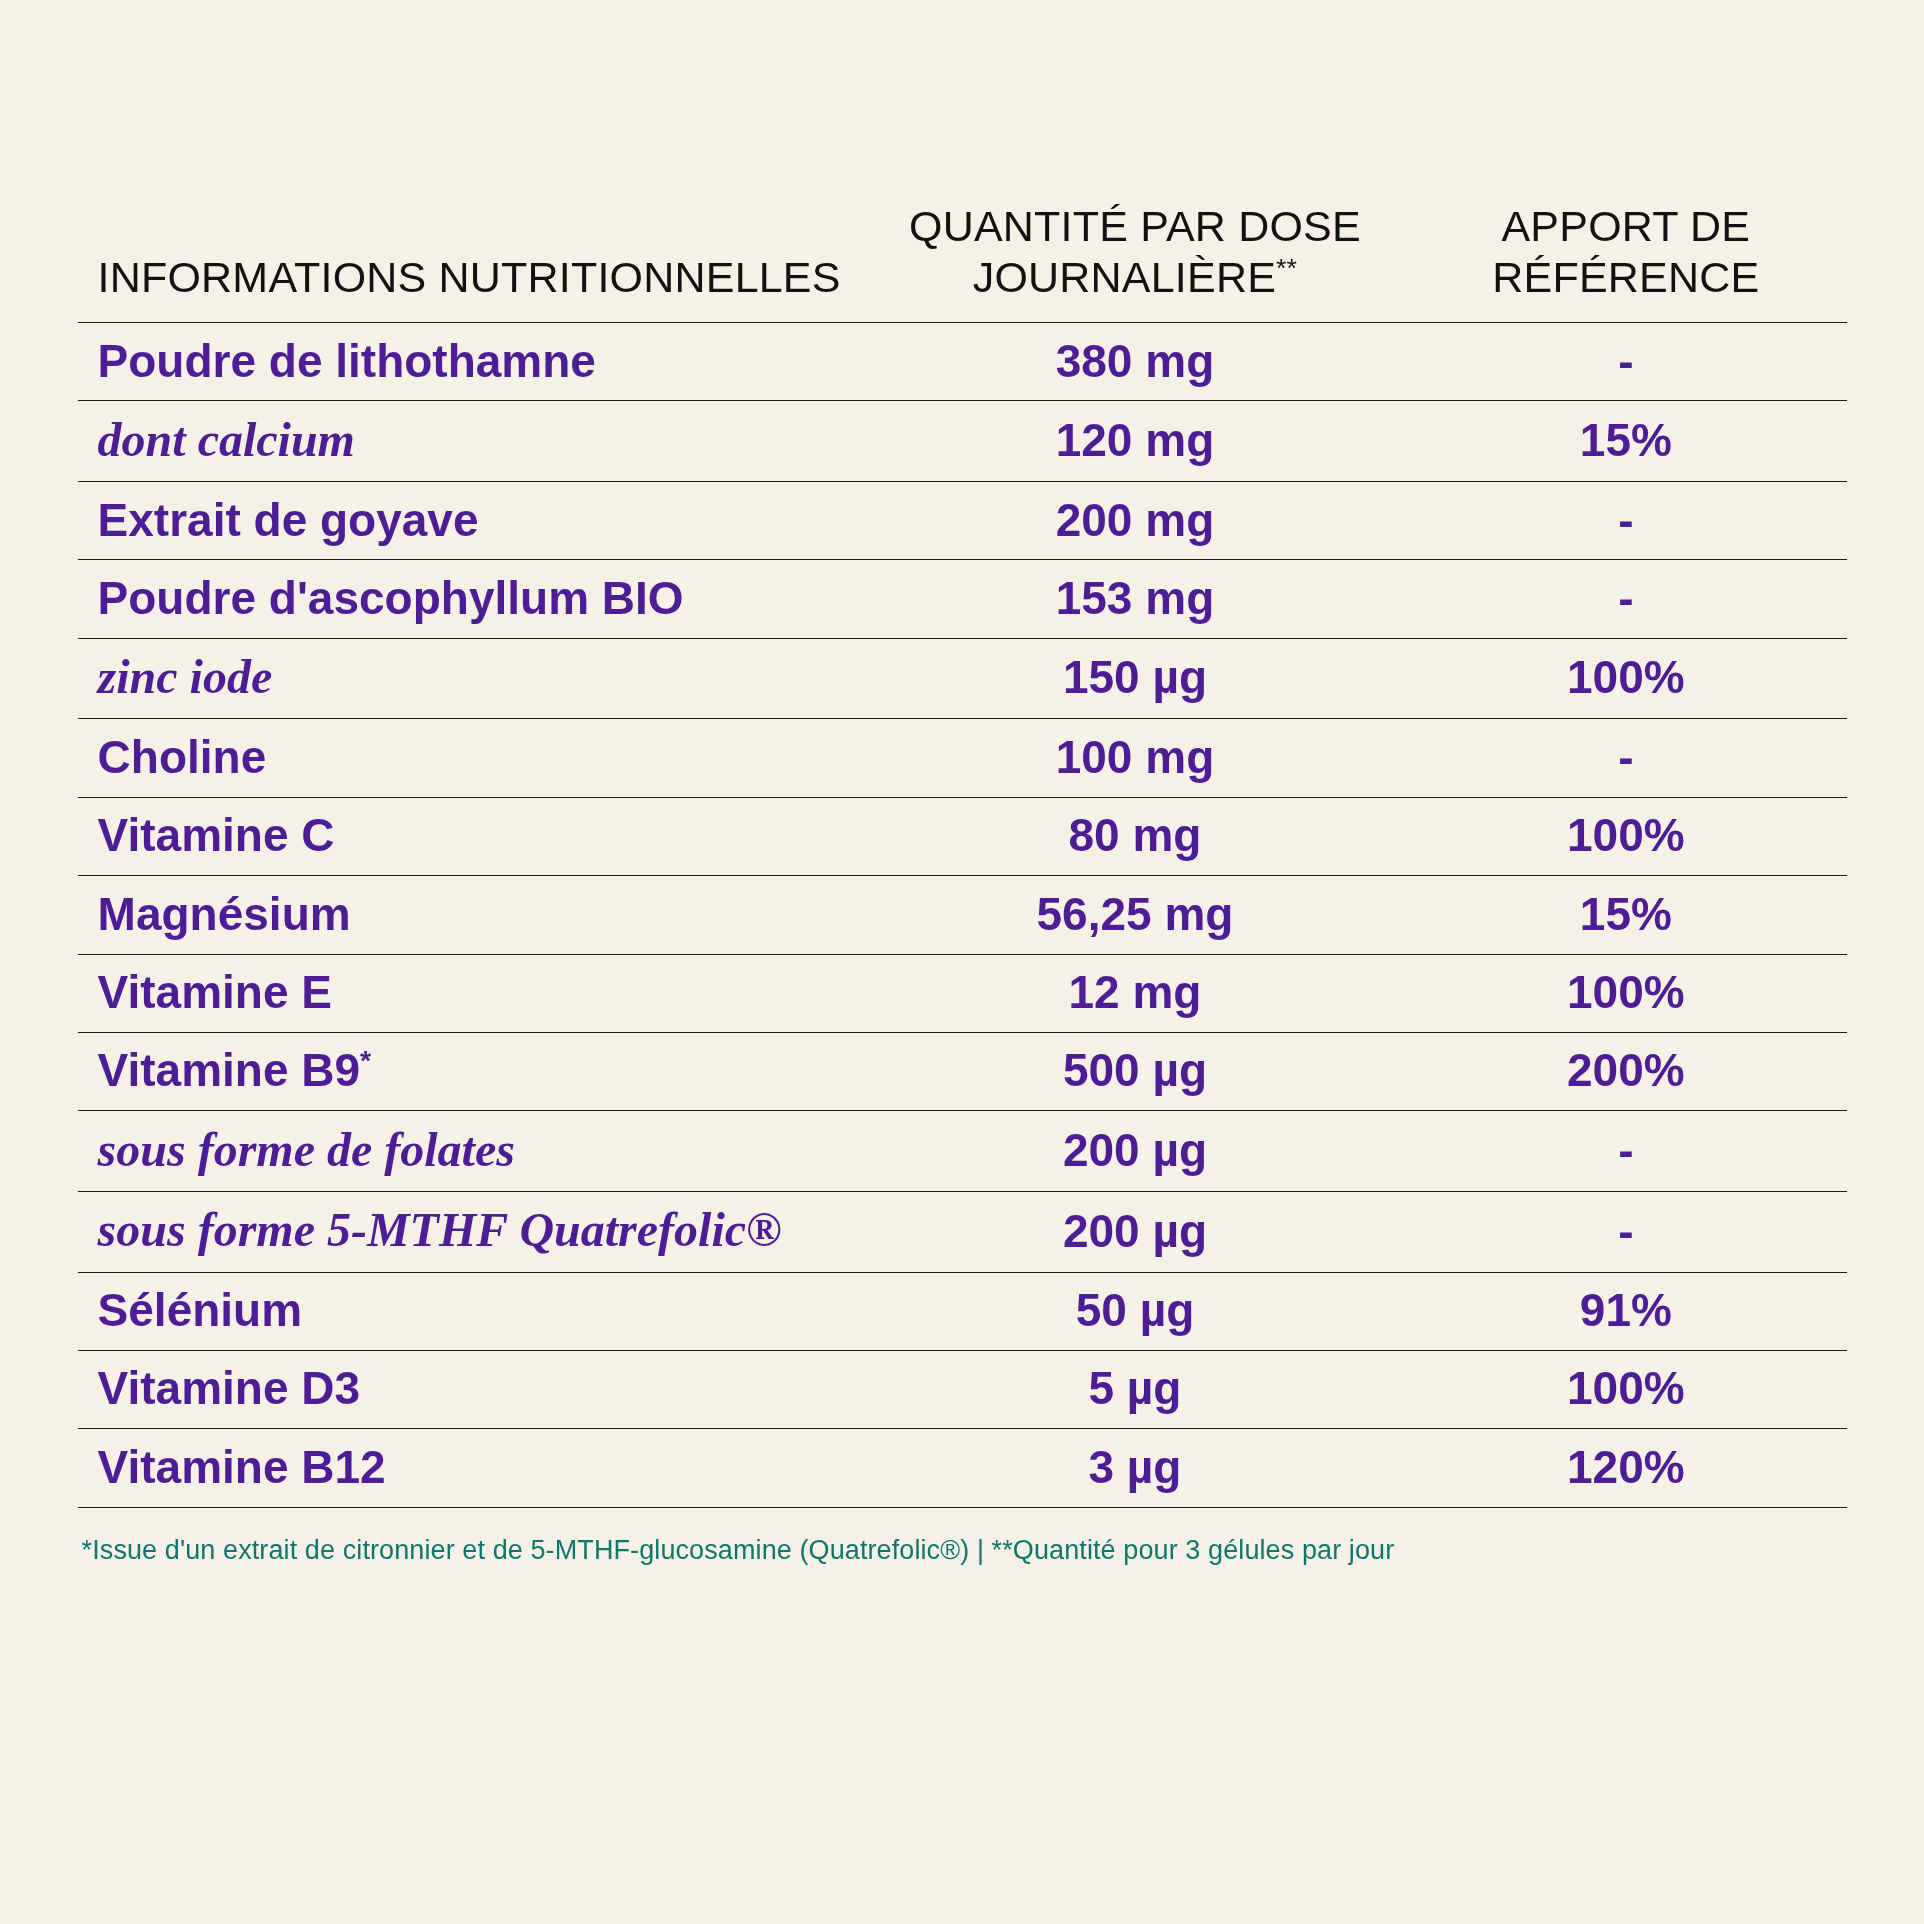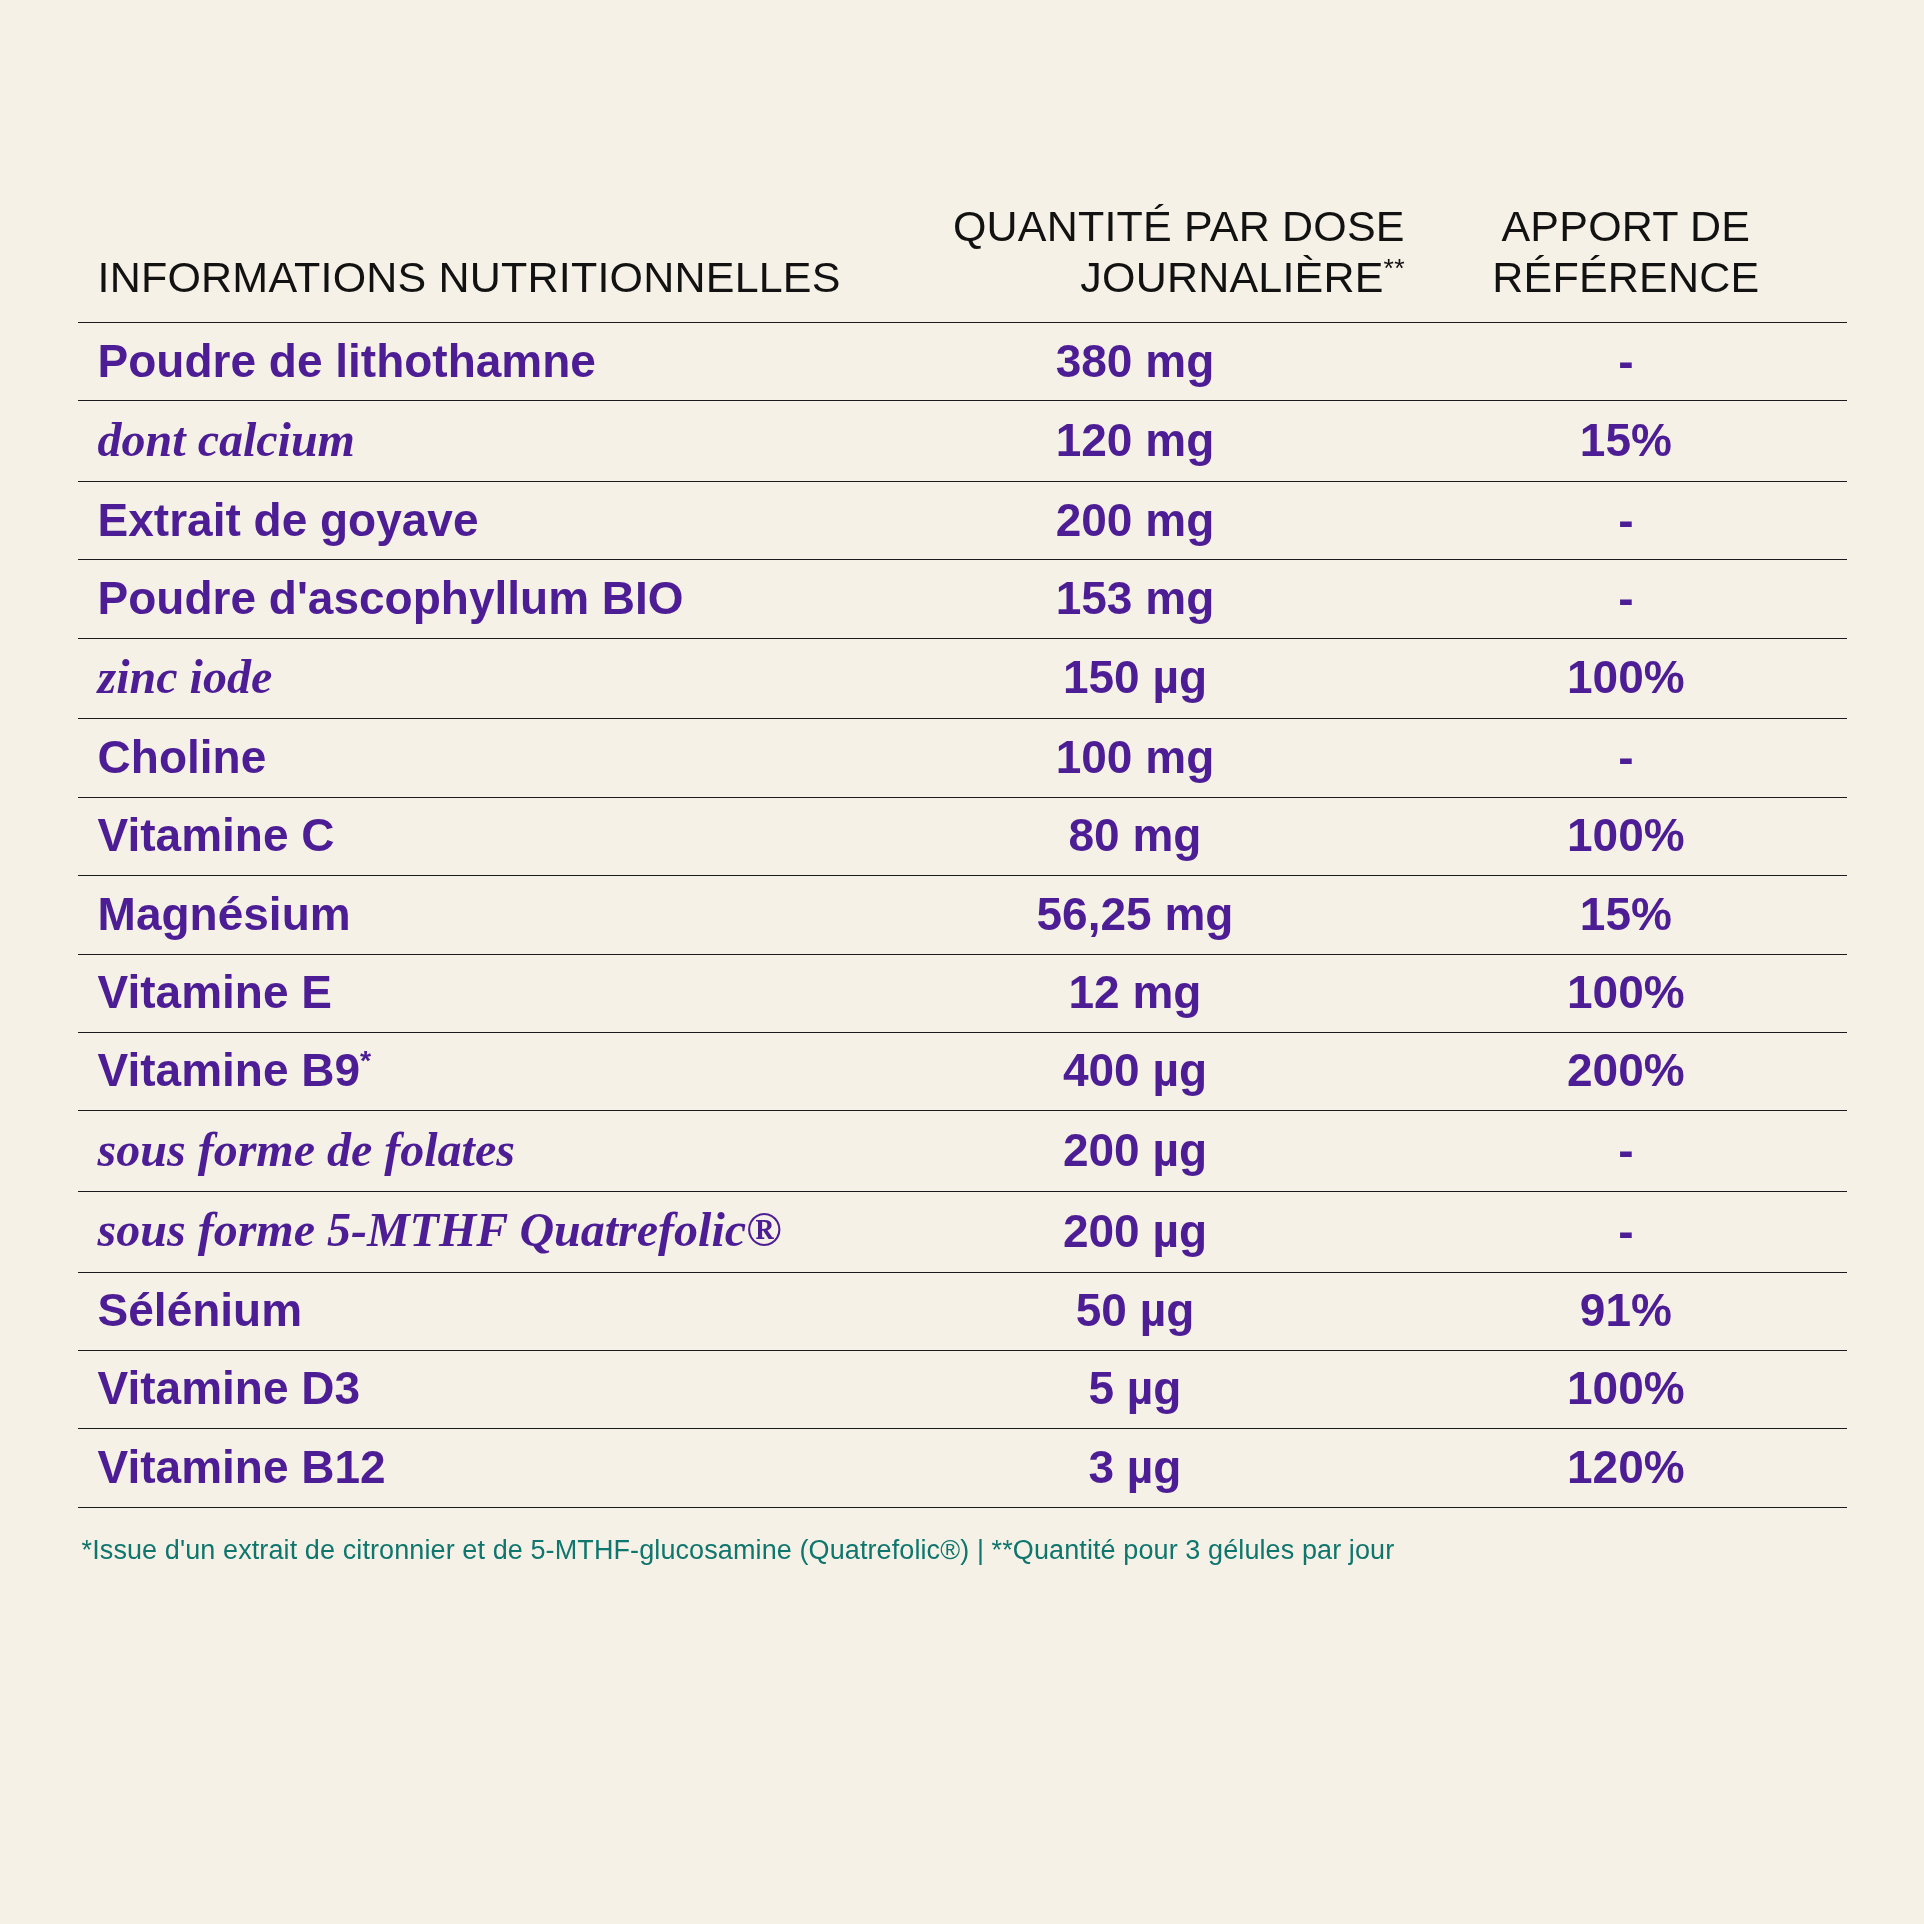--- a/index.html
+++ b/index.html
@@ -38,21 +38,21 @@
     letter-spacing: 0.2px;
     padding: 0 0 19.6px 0;
     vertical-align: bottom;
     color: #121212;
   }
   thead th.h-name {
     text-align: left;
     padding-left: 19.6px;
   }
   thead th.h-qty {
-    text-align: right;
+    text-align: center;
   }
   thead th.h-ref {
     text-align: center;
     margin-top: 15px;
   }
 
   tbody tr {
     border-top: 1.8px solid #1c1c1c;
   }
   tbody tr:last-child {
@@ -154,21 +154,21 @@
           <td class="qty">56,25 mg</td>
           <td class="ref">15%</td>
         </tr>
         <tr>
           <td class="name">Vitamine E</td>
           <td class="qty">12 mg</td>
           <td class="ref">100%</td>
         </tr>
         <tr>
           <td class="name">Vitamine B9<sup class="star">*</sup></td>
-          <td class="qty">400 µg</td>
+          <td class="qty">500 µg</td>
           <td class="ref">200%</td>
         </tr>
         <tr class="sub">
           <td class="name">sous forme de folates</td>
           <td class="qty">200 µg</td>
           <td class="ref">-</td>
         </tr>
         <tr class="sub">
           <td class="name">sous forme 5-MTHF Quatrefolic®</td>
           <td class="qty">200 µg</td>

